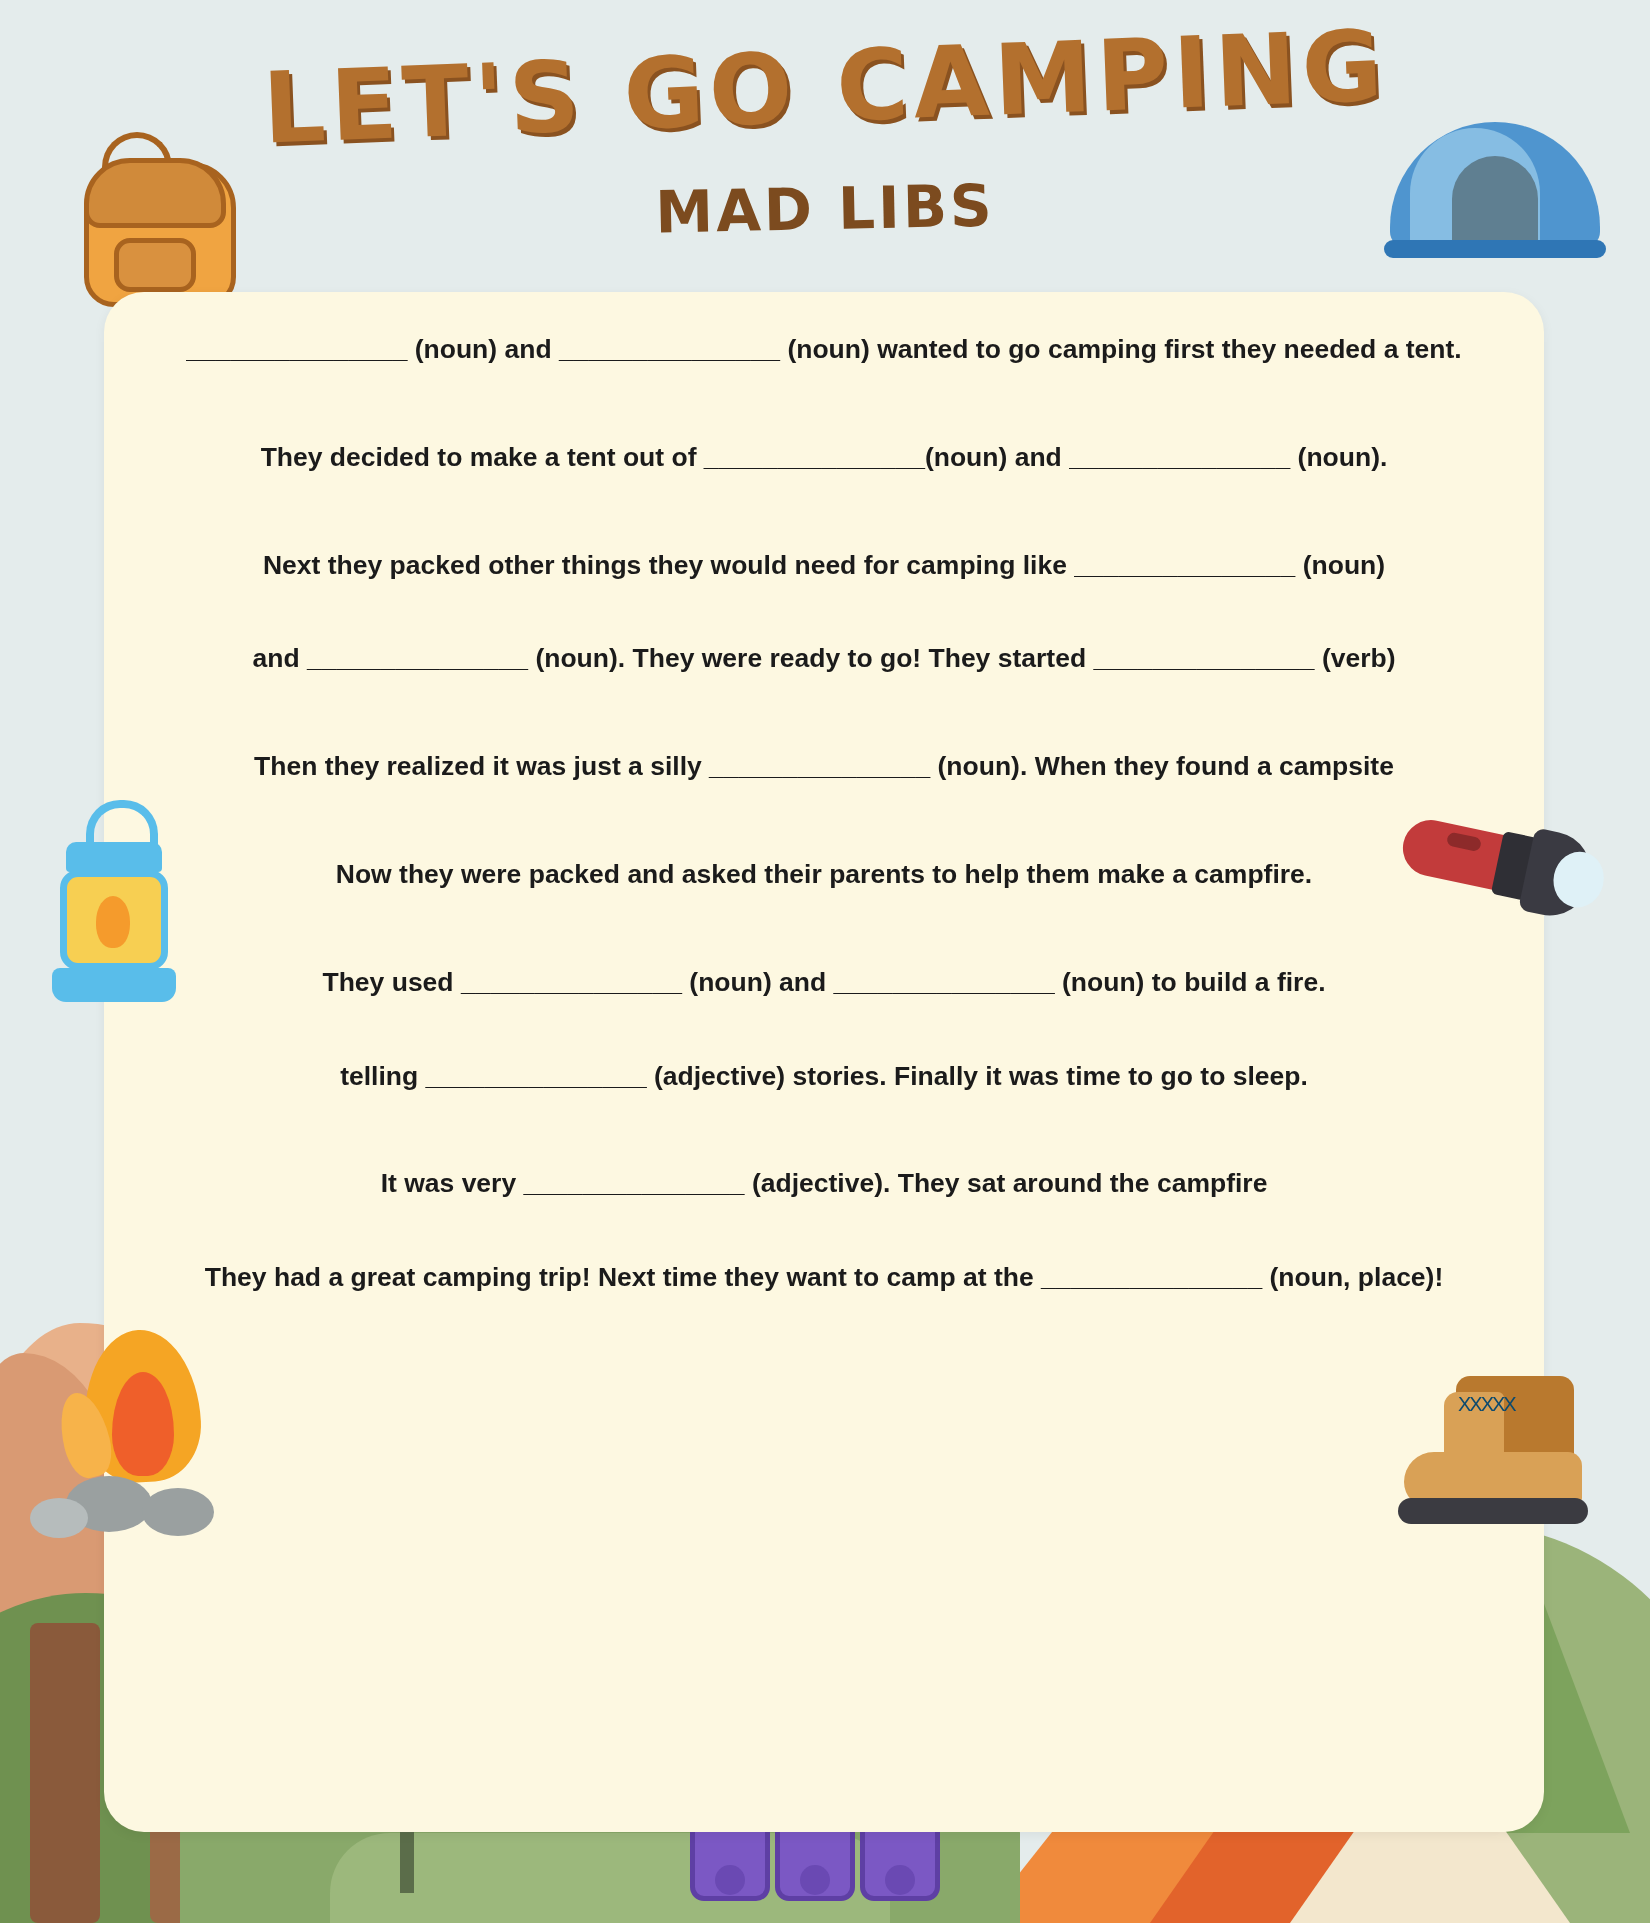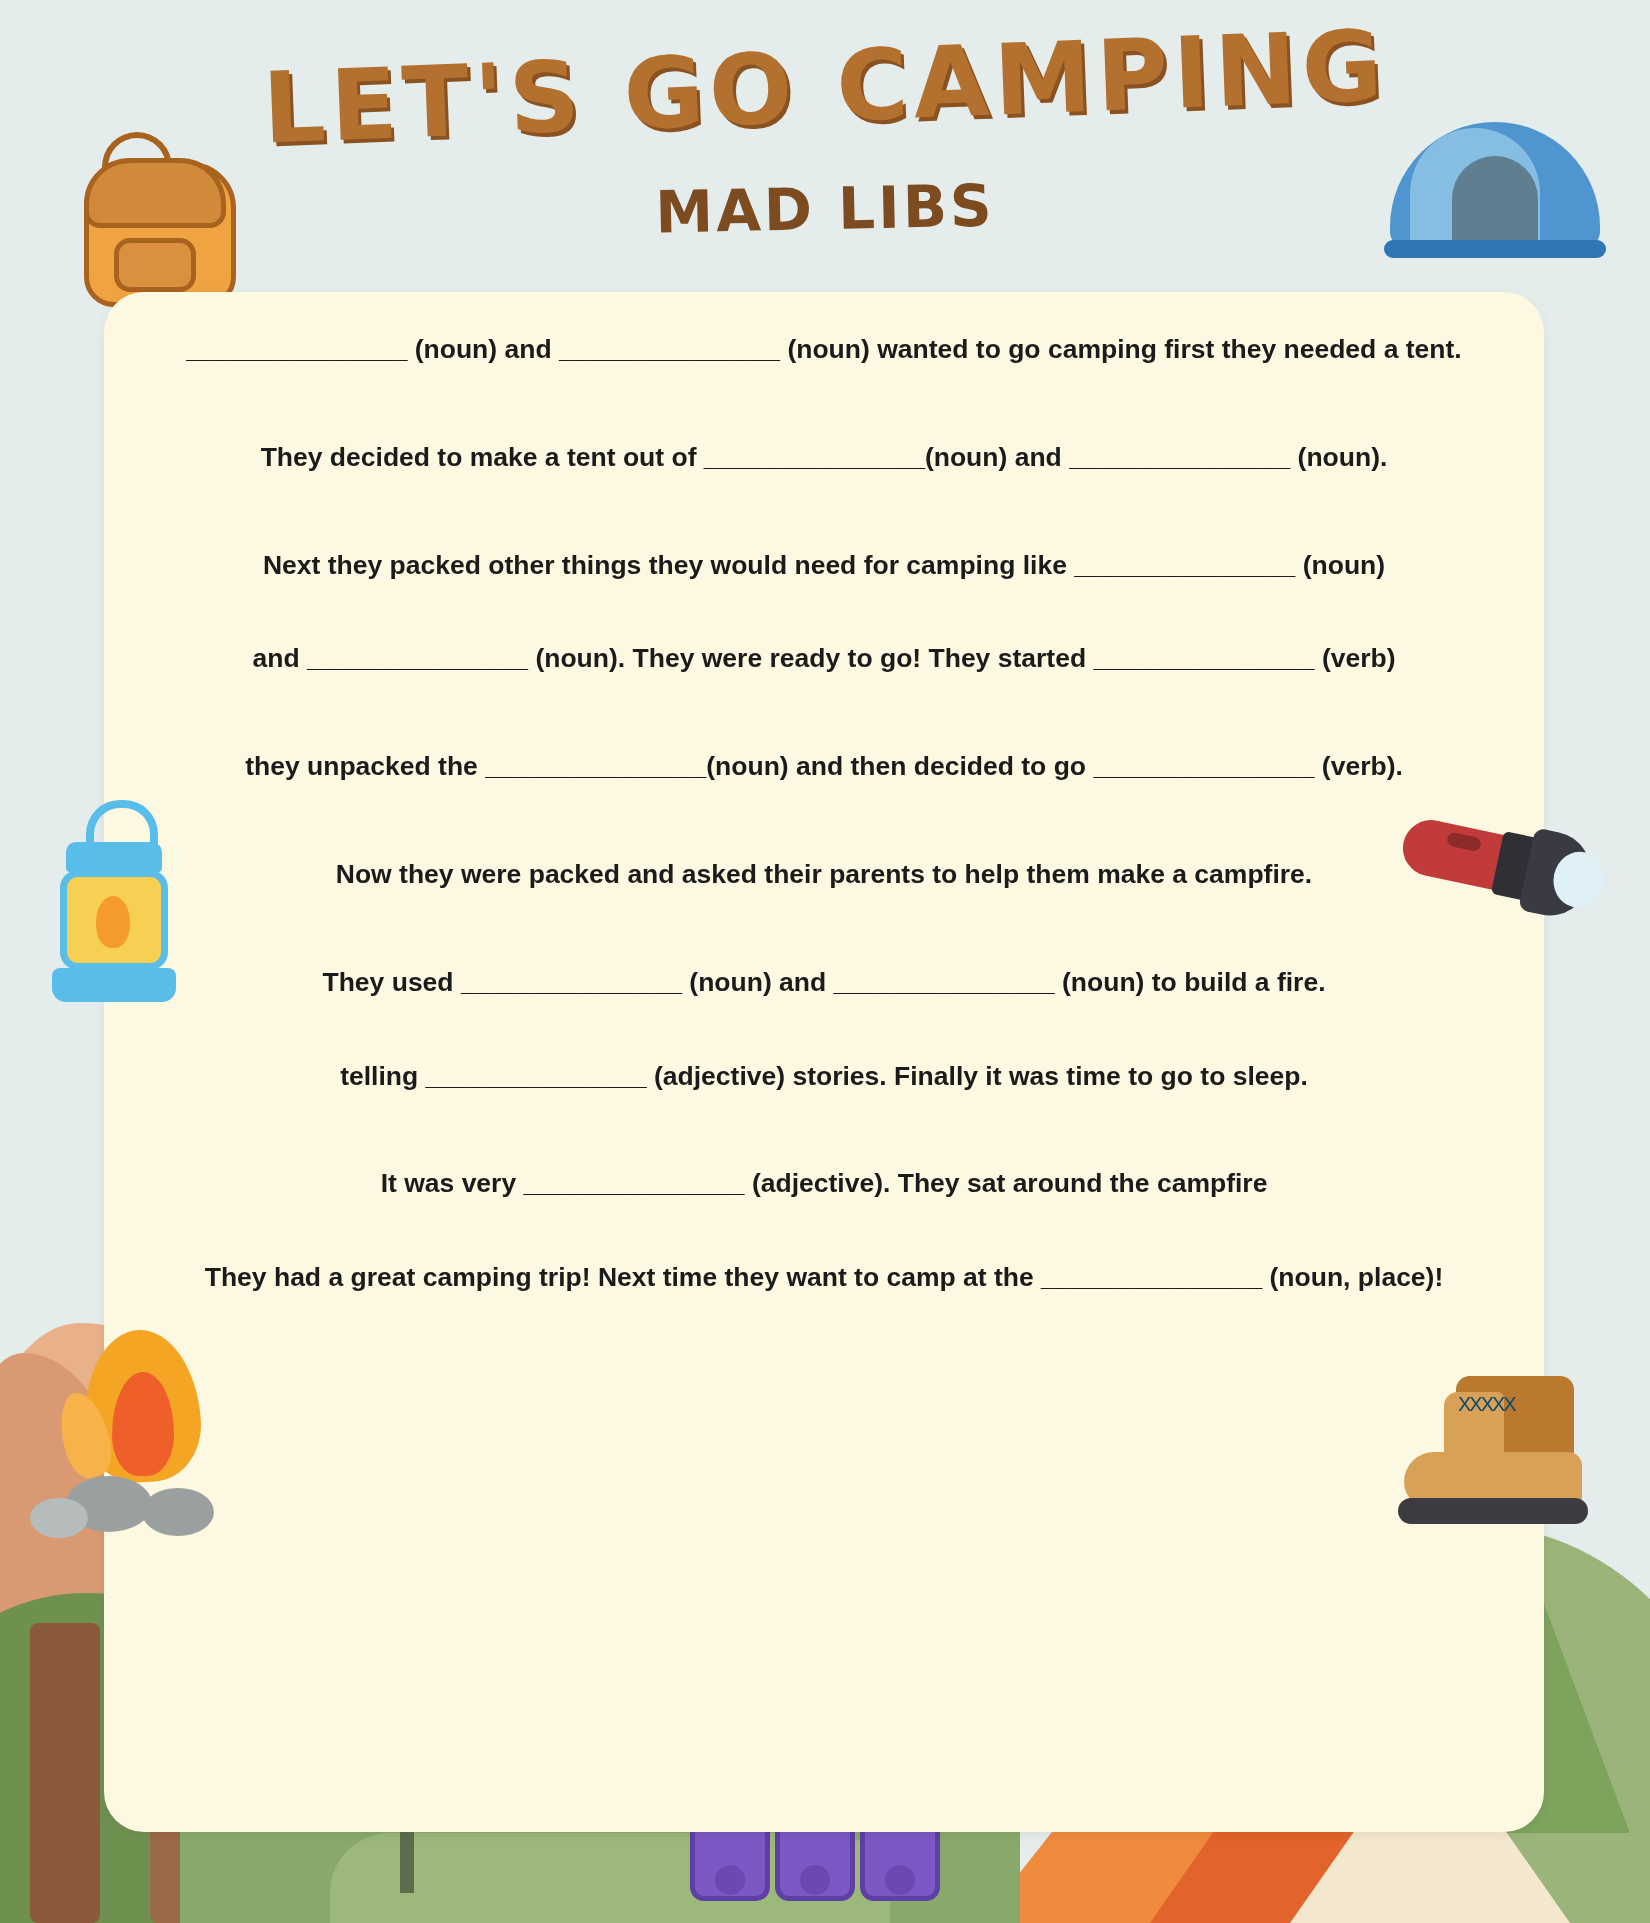--- a/index.html
+++ b/index.html
@@ -552,21 +552,21 @@
     <div class="tent-door"></div>
     <div class="tent-base"></div>
   </div>
 
   <div class="card">
     <div class="story">
       <div class="line">_______________ (noun) and _______________ (noun) wanted to go camping first they needed a tent.</div>
       <div class="line">They decided to make a tent out of _______________(noun) and _______________ (noun).</div>
       <div class="line tight">Next they packed other things they would need for camping like _______________ (noun)</div>
       <div class="line">and _______________ (noun). They were ready to go! They started _______________ (verb)</div>
-      <div class="line">they unpacked the _______________(noun) and then decided to go _______________ (verb).</div>
+      <div class="line">Then they realized it was just a silly _______________ (noun). When they found a campsite</div>
       <div class="line">Now they were packed and asked their parents to help them make a campfire.</div>
       <div class="line tight">They used _______________ (noun) and _______________ (noun) to build a fire.</div>
       <div class="line">telling _______________ (adjective) stories. Finally it was time to go to sleep.</div>
       <div class="line tight">It was very _______________ (adjective). They sat around the campfire</div>
       <div class="line">They had a great camping trip! Next time they want to camp at the _______________ (noun, place)!</div>
     </div>
   </div>
 
   <div class="art lantern">
     <div class="lan-handle"></div>

